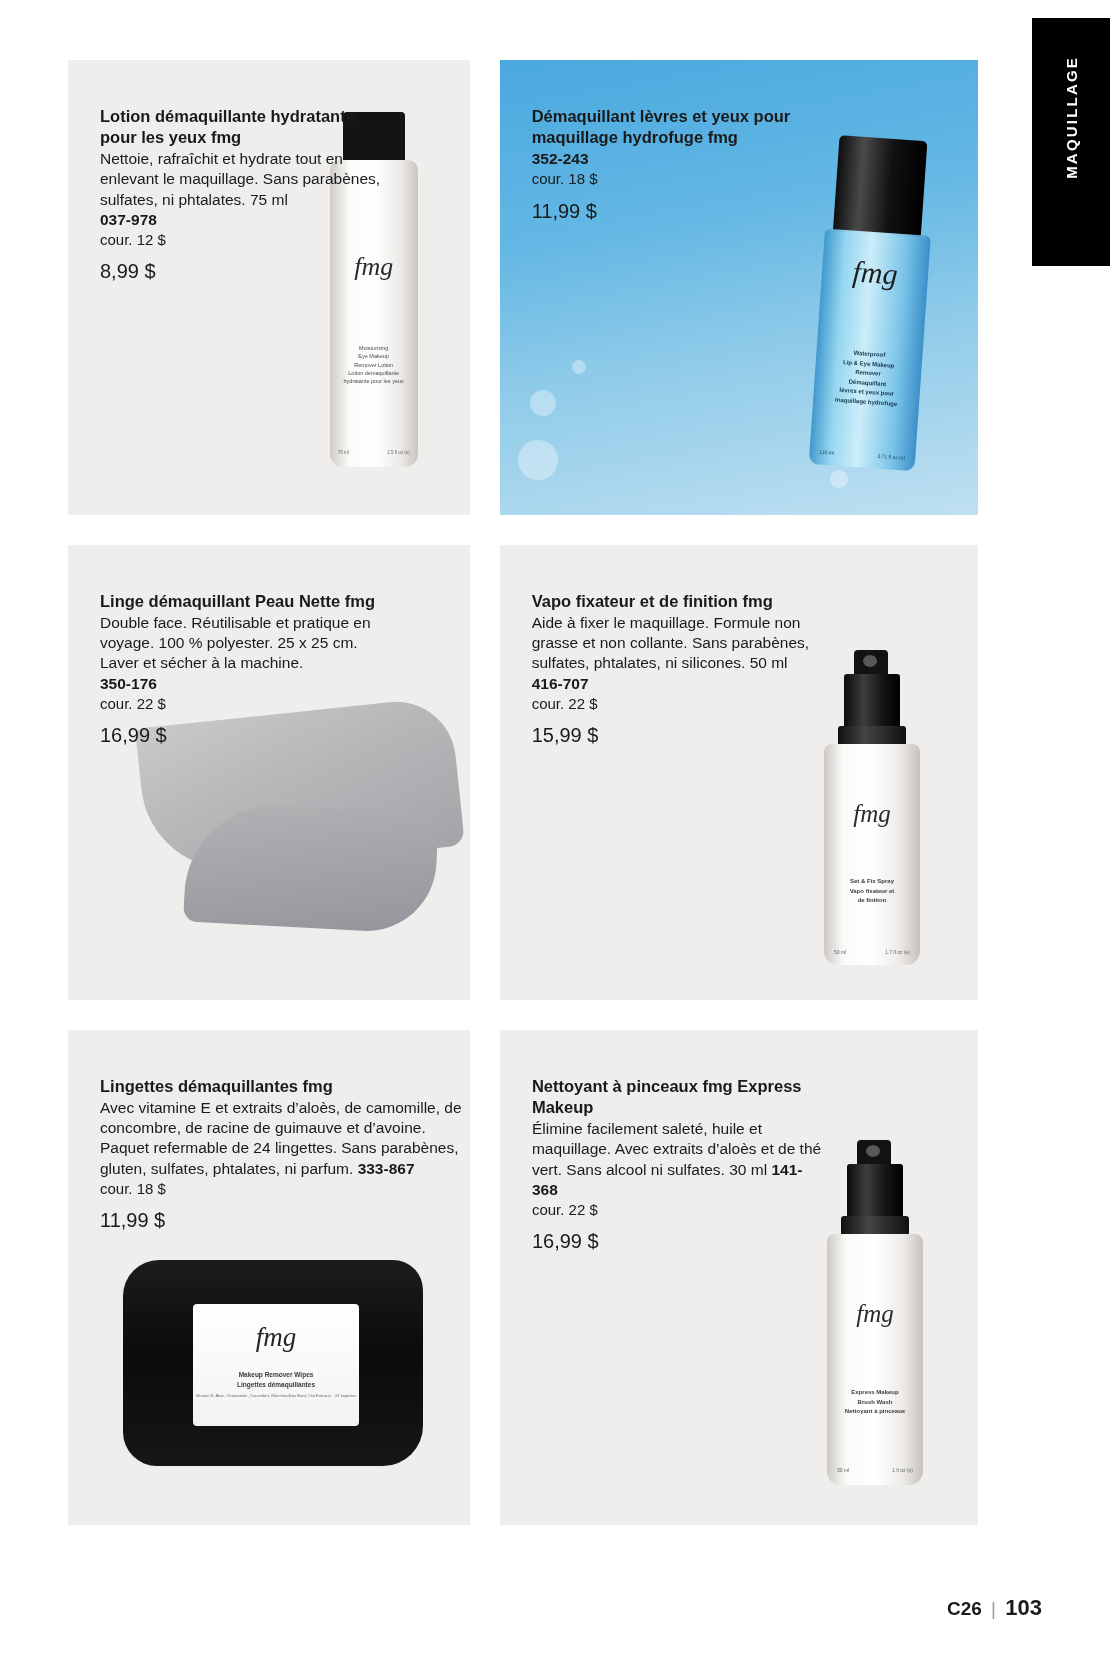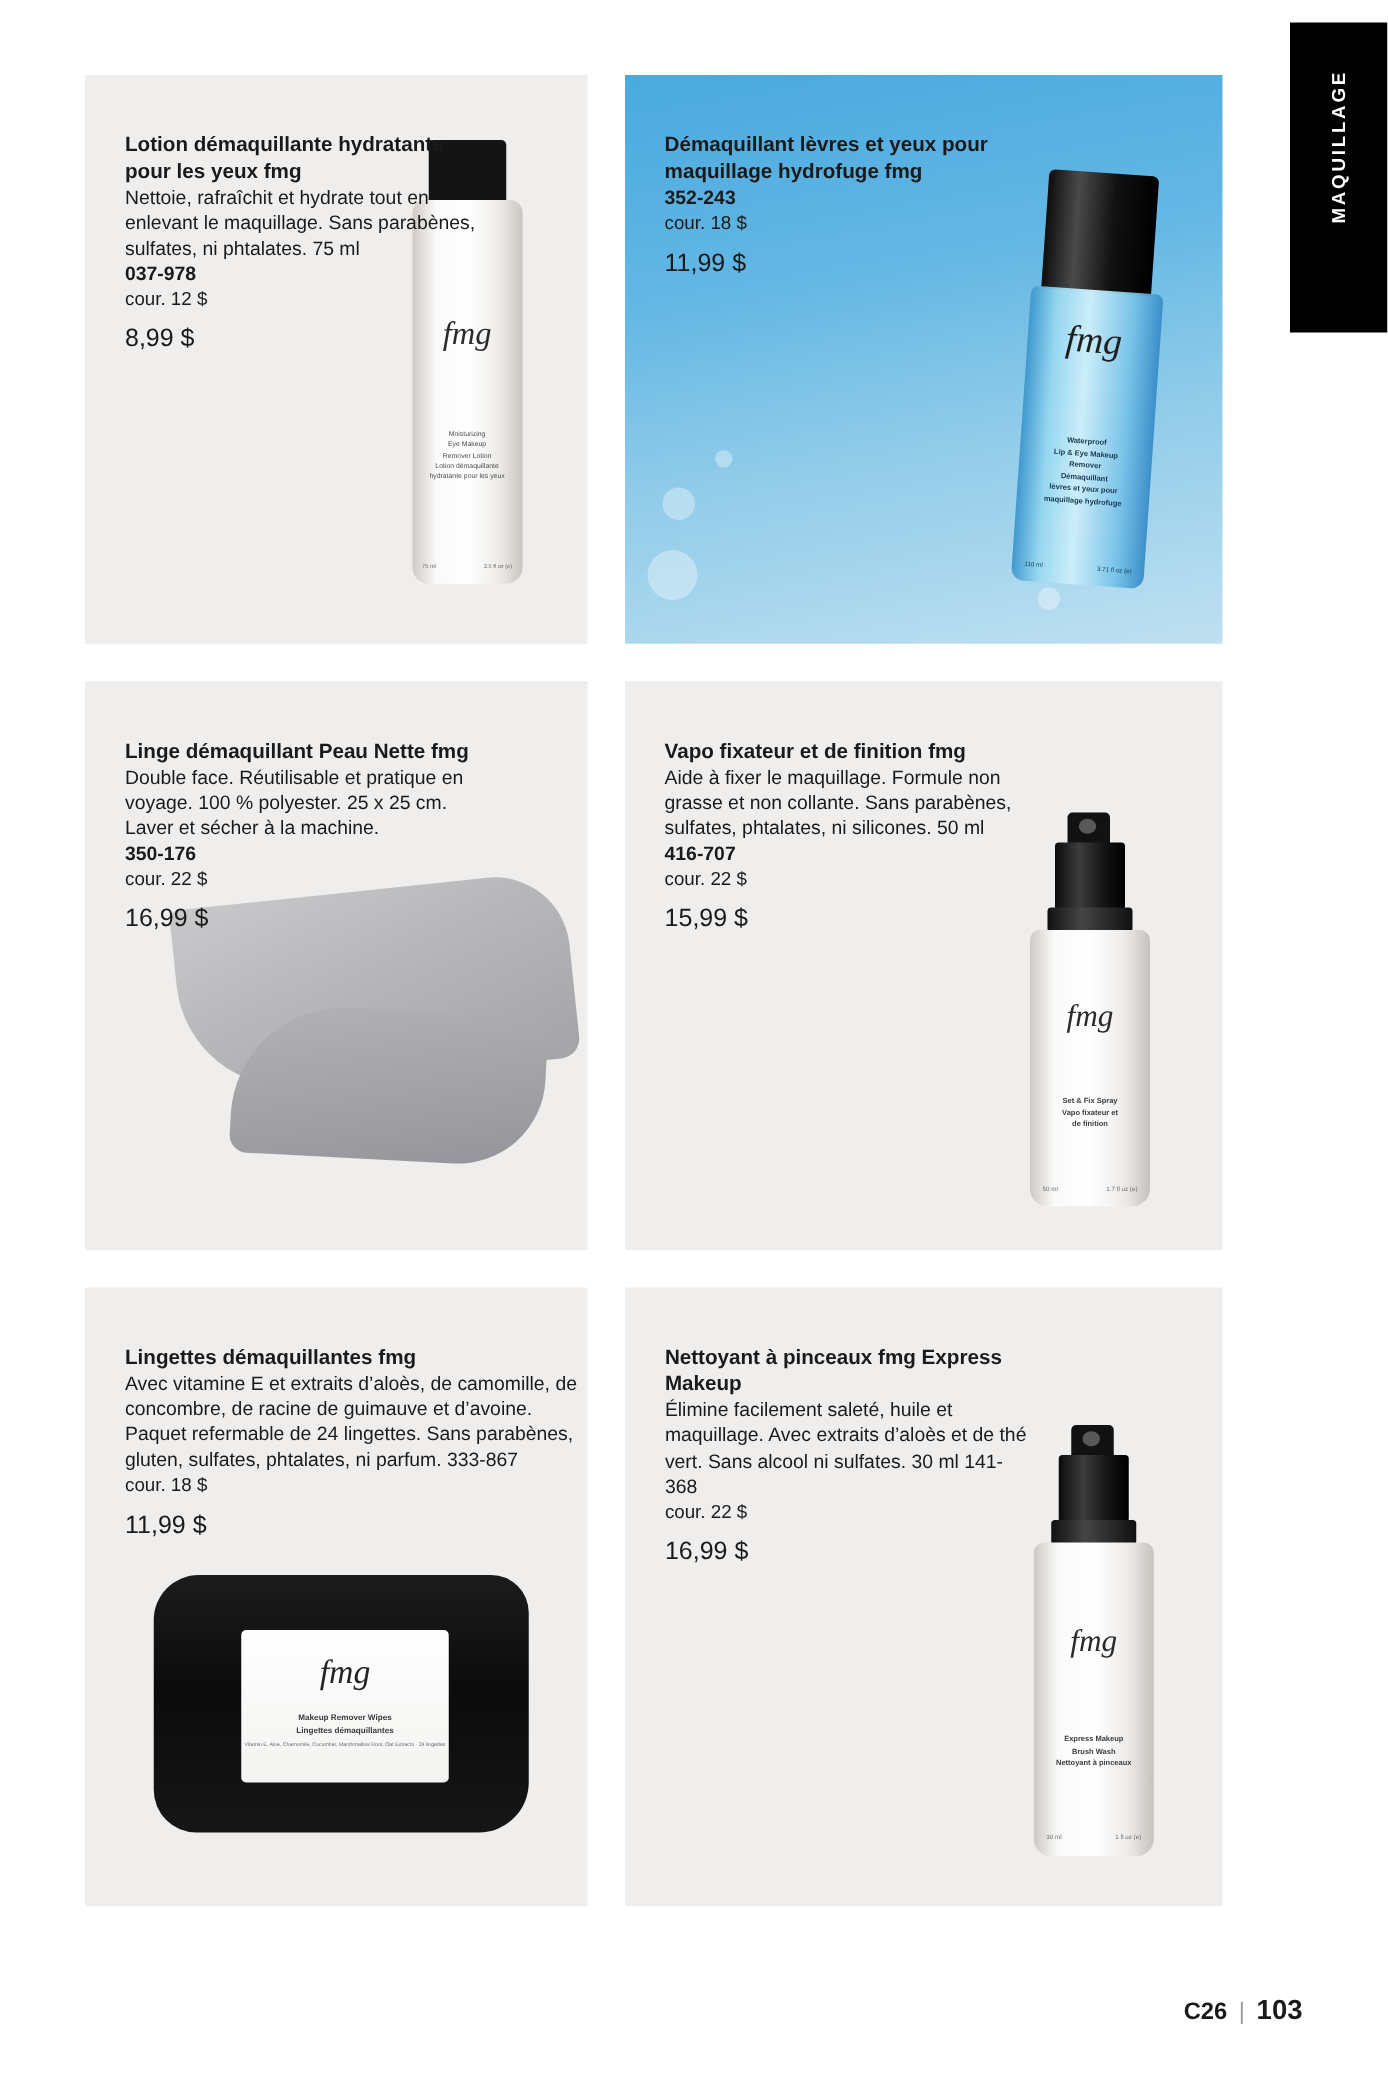--- a/index.html
+++ b/index.html
@@ -85,21 +85,21 @@
   }
   .cour {
     font-size: 15px;
     line-height: 1.35;
   }
   .price {
     font-size: 20px;
     font-weight: normal;
     margin-top: 10px;
   }
-  .inline-b { font-weight: normal; }
+  .inline-b { font-weight: bold; }
 
   
   .art { position: absolute; z-index: 2; }
 
   
   .bottle1 { right: 52px; bottom: 48px; width: 88px; height: 355px; }
   .b1-cap {
     position: absolute; top: 0; left: 13px;
     width: 62px; height: 52px;
     background: #141414; border-radius: 4px 4px 2px 2px;

